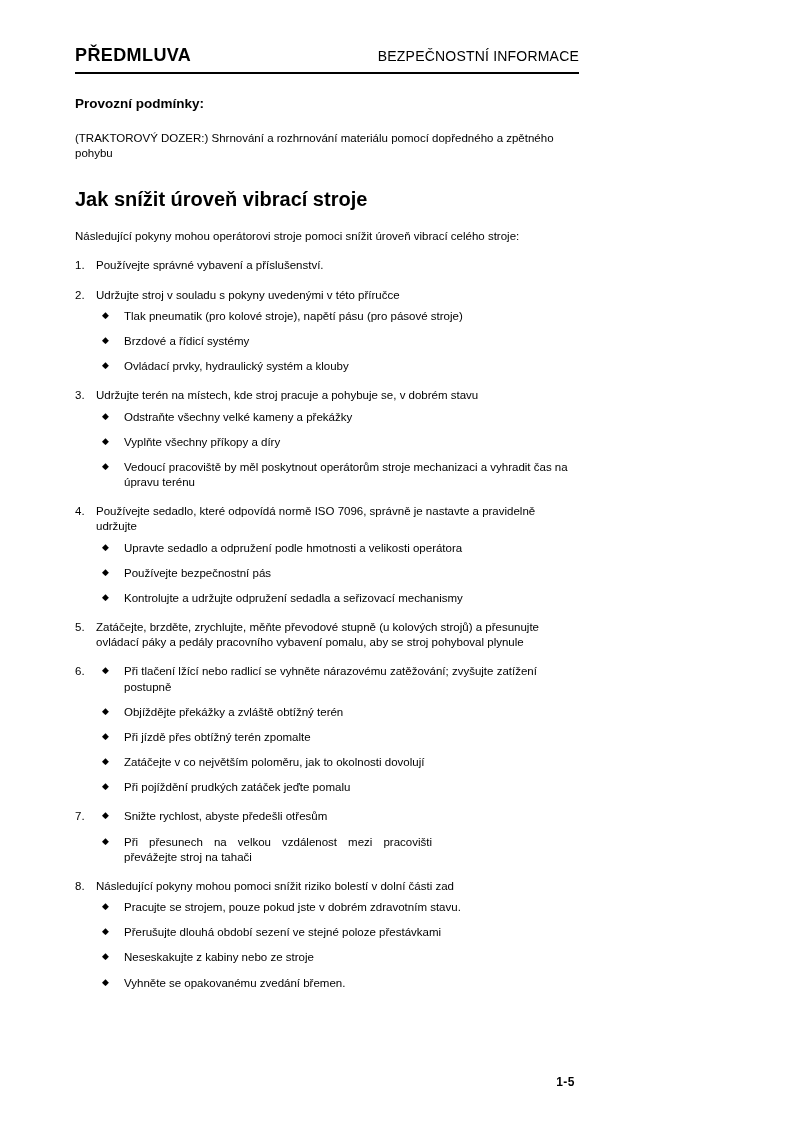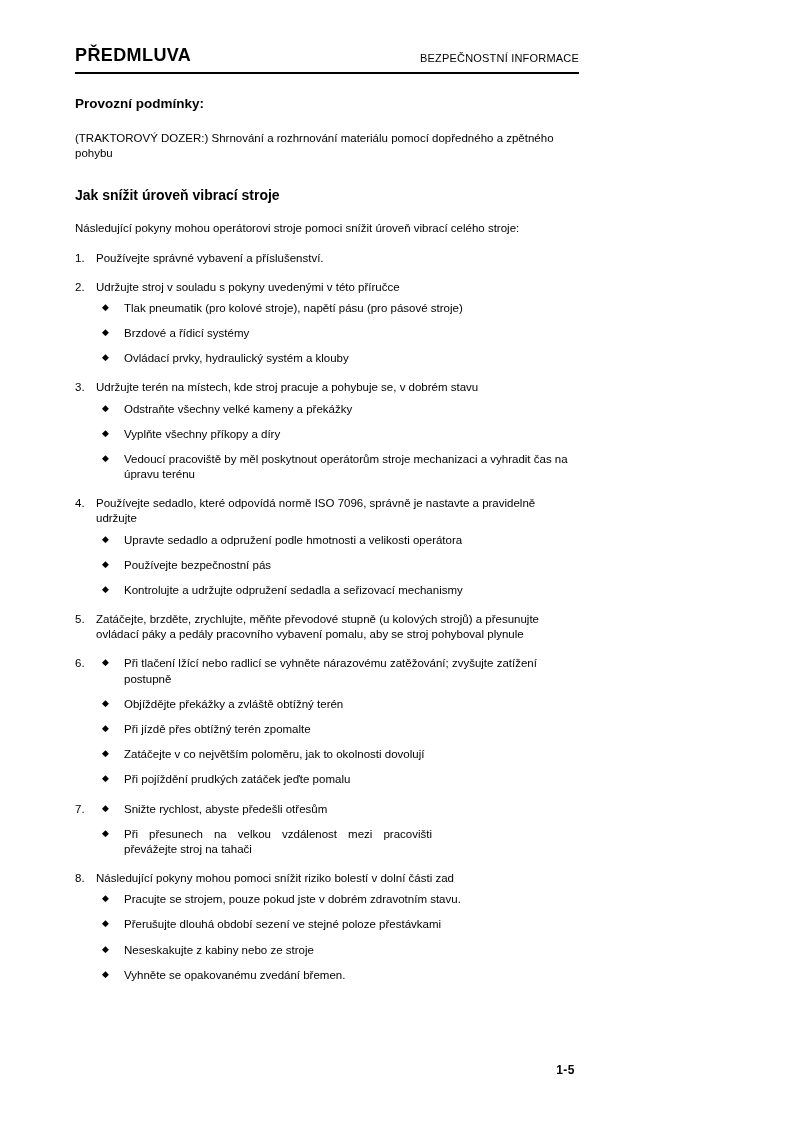--- a/index.html
+++ b/index.html
@@ -27,21 +27,21 @@
     border-bottom: 2px solid #000000;
     padding-bottom: 4px;
   }
   .header-title {
     font-size: 18px;
     font-weight: bold;
     letter-spacing: 0.4px;
     margin: 0;
   }
   .header-right {
-    font-size: 11px;
+    font-size: 14px;
     letter-spacing: 0.2px;
     padding-bottom: 2px;
   }
   .row-opcond {
     display: flex;
     align-items: flex-end;
     margin-top: 21px;
   }
   .opcond-heading {
     font-size: 13.5px;
@@ -52,21 +52,21 @@
     font-size: 21px;
     font-weight: 600;
     color: #2d2d2d;
     margin-left: 62px;
     letter-spacing: 0.2px;
   }
   .body-par {
     margin: 18px 0 0 0;
   }
   .section-heading {
-    font-size: 14px;
+    font-size: 20px;
     font-weight: bold;
     margin: 25px 0 0 0;
   }
   .intro-par {
     margin: 17px 0 0 0;
   }
   .list {
     margin-top: 12px;
   }
   .item {
@@ -98,21 +98,21 @@
     font-size: 9px;
     line-height: 1;
   }
   .bullet-narrow {
     max-width: 308px;
     text-align: justify;
   }
   .footer-page-number {
     position: absolute;
     right: 53px;
-    bottom: 44px;
+    bottom: 32px;
     font-size: 12px;
     font-weight: bold;
     letter-spacing: 0.5px;
   }
 </style>
 </head>
 <body>
 
 <div class="page">
 

